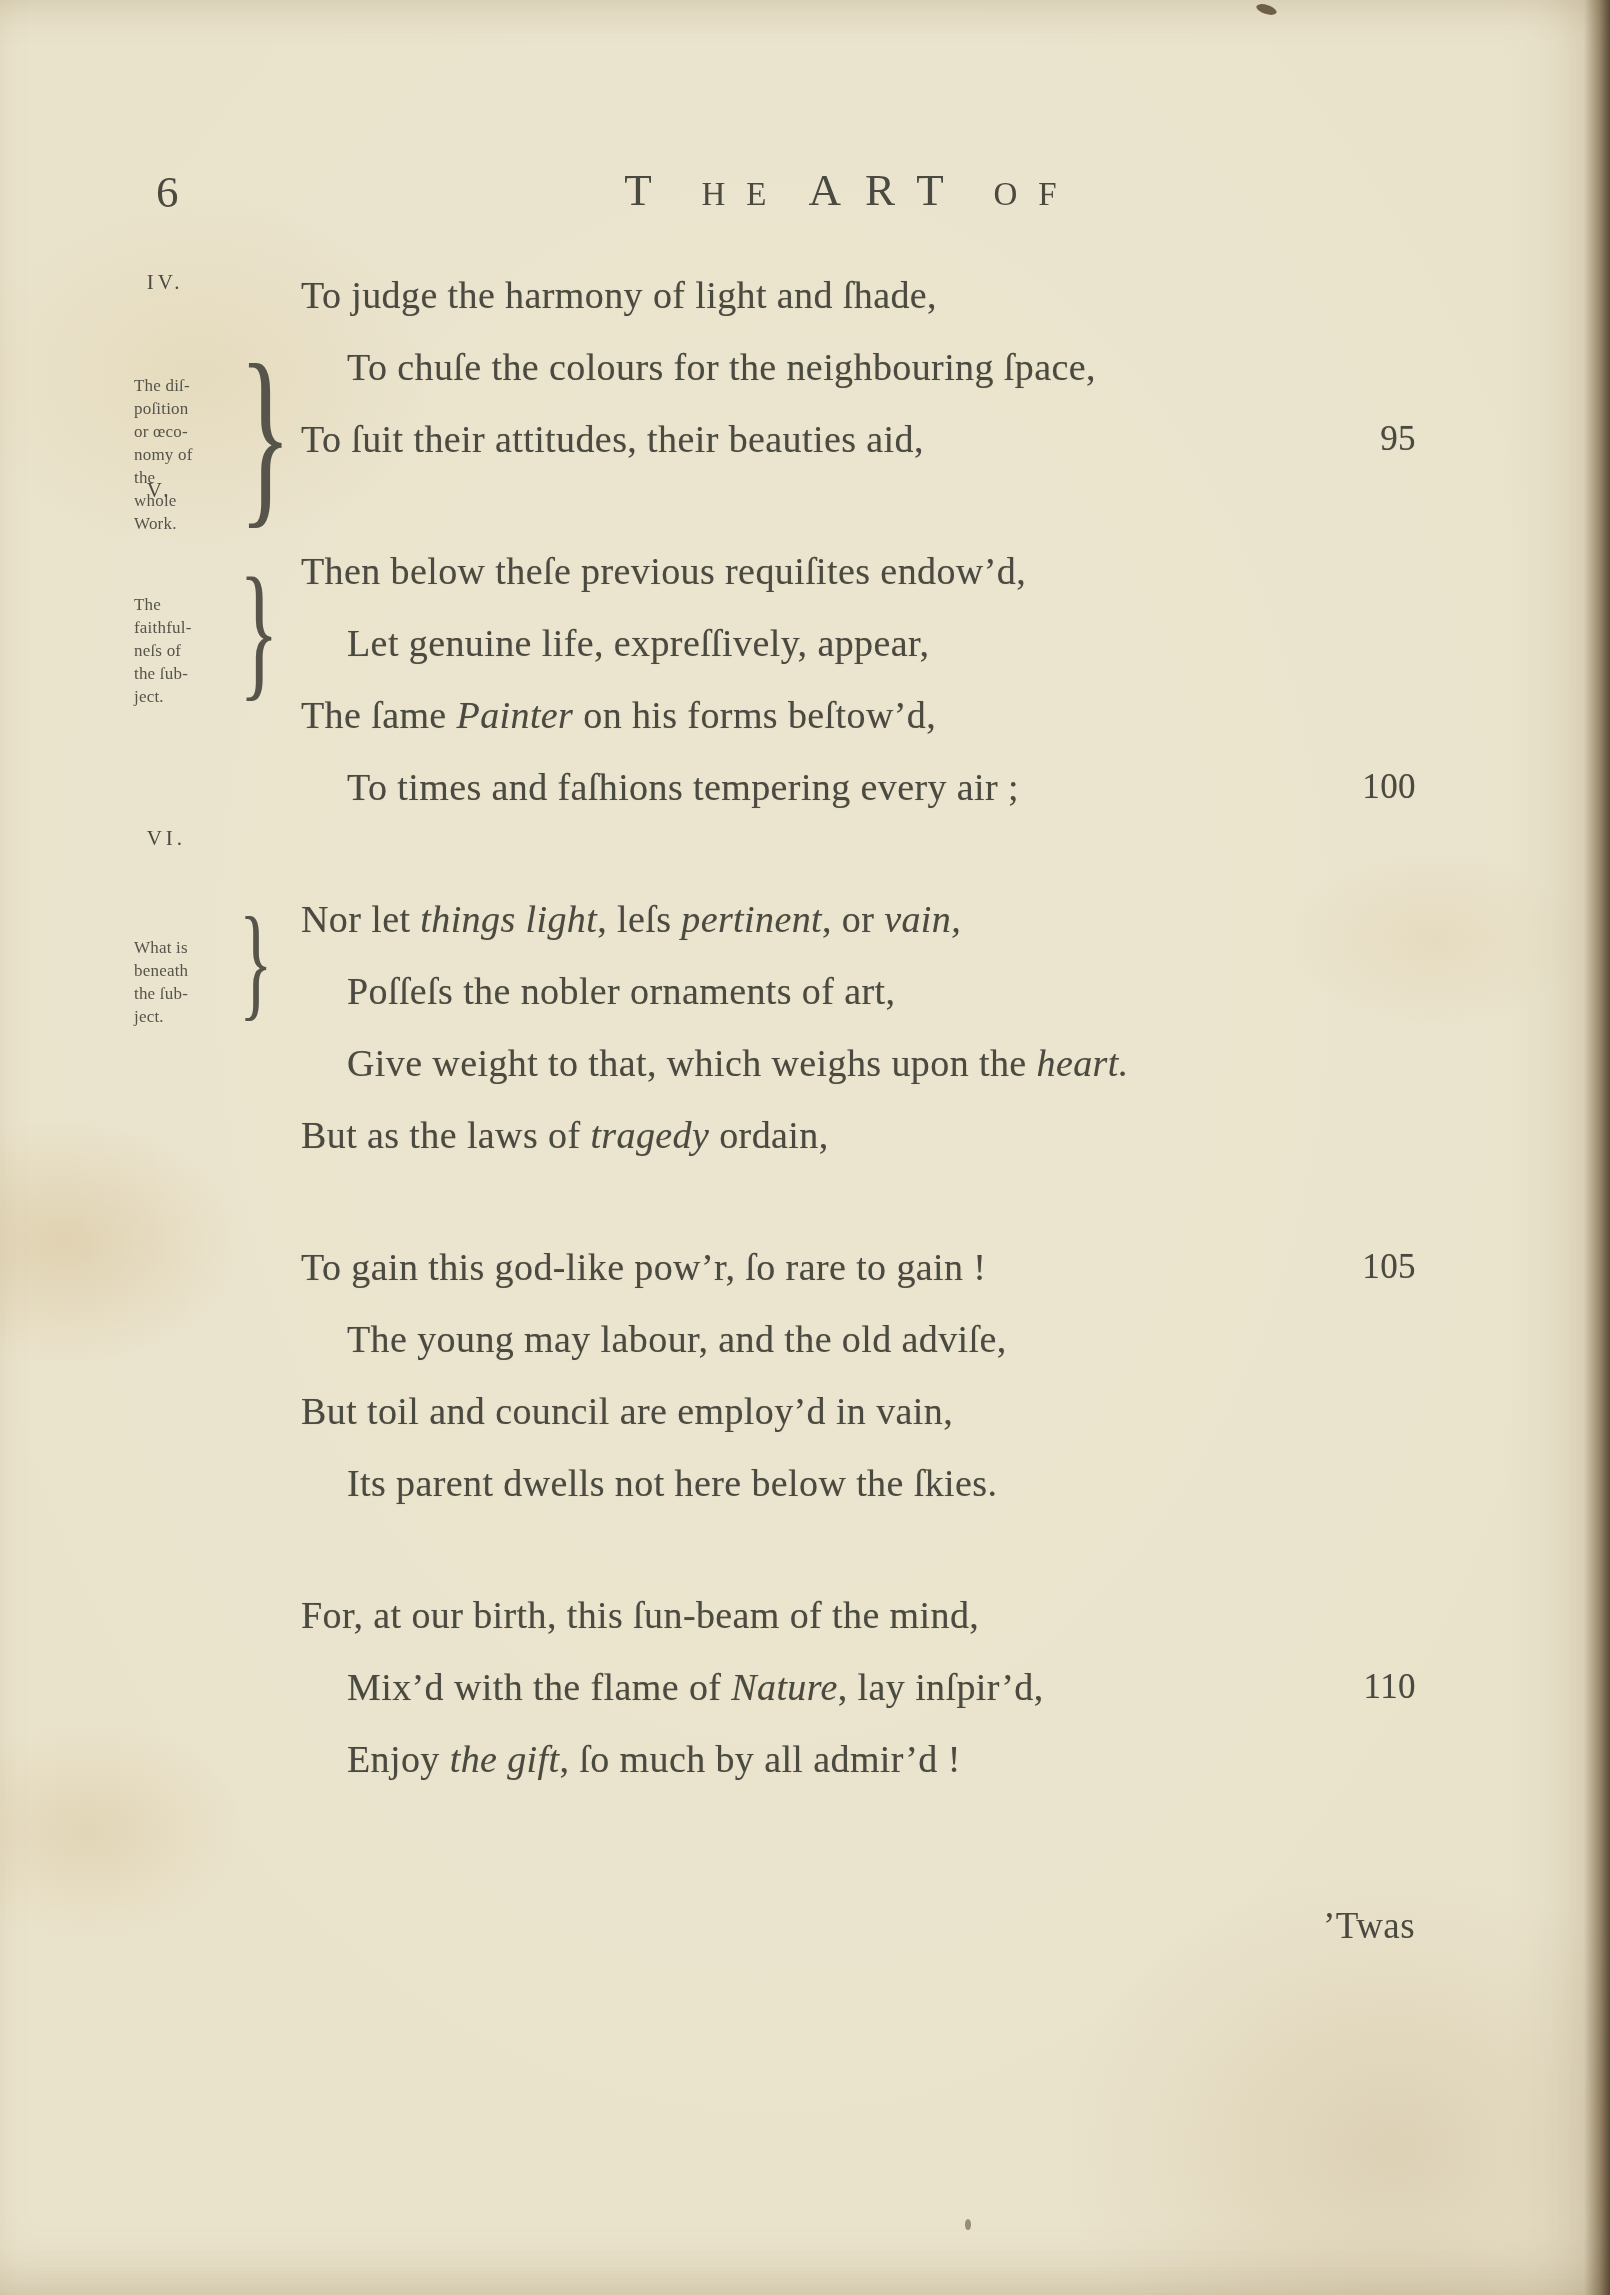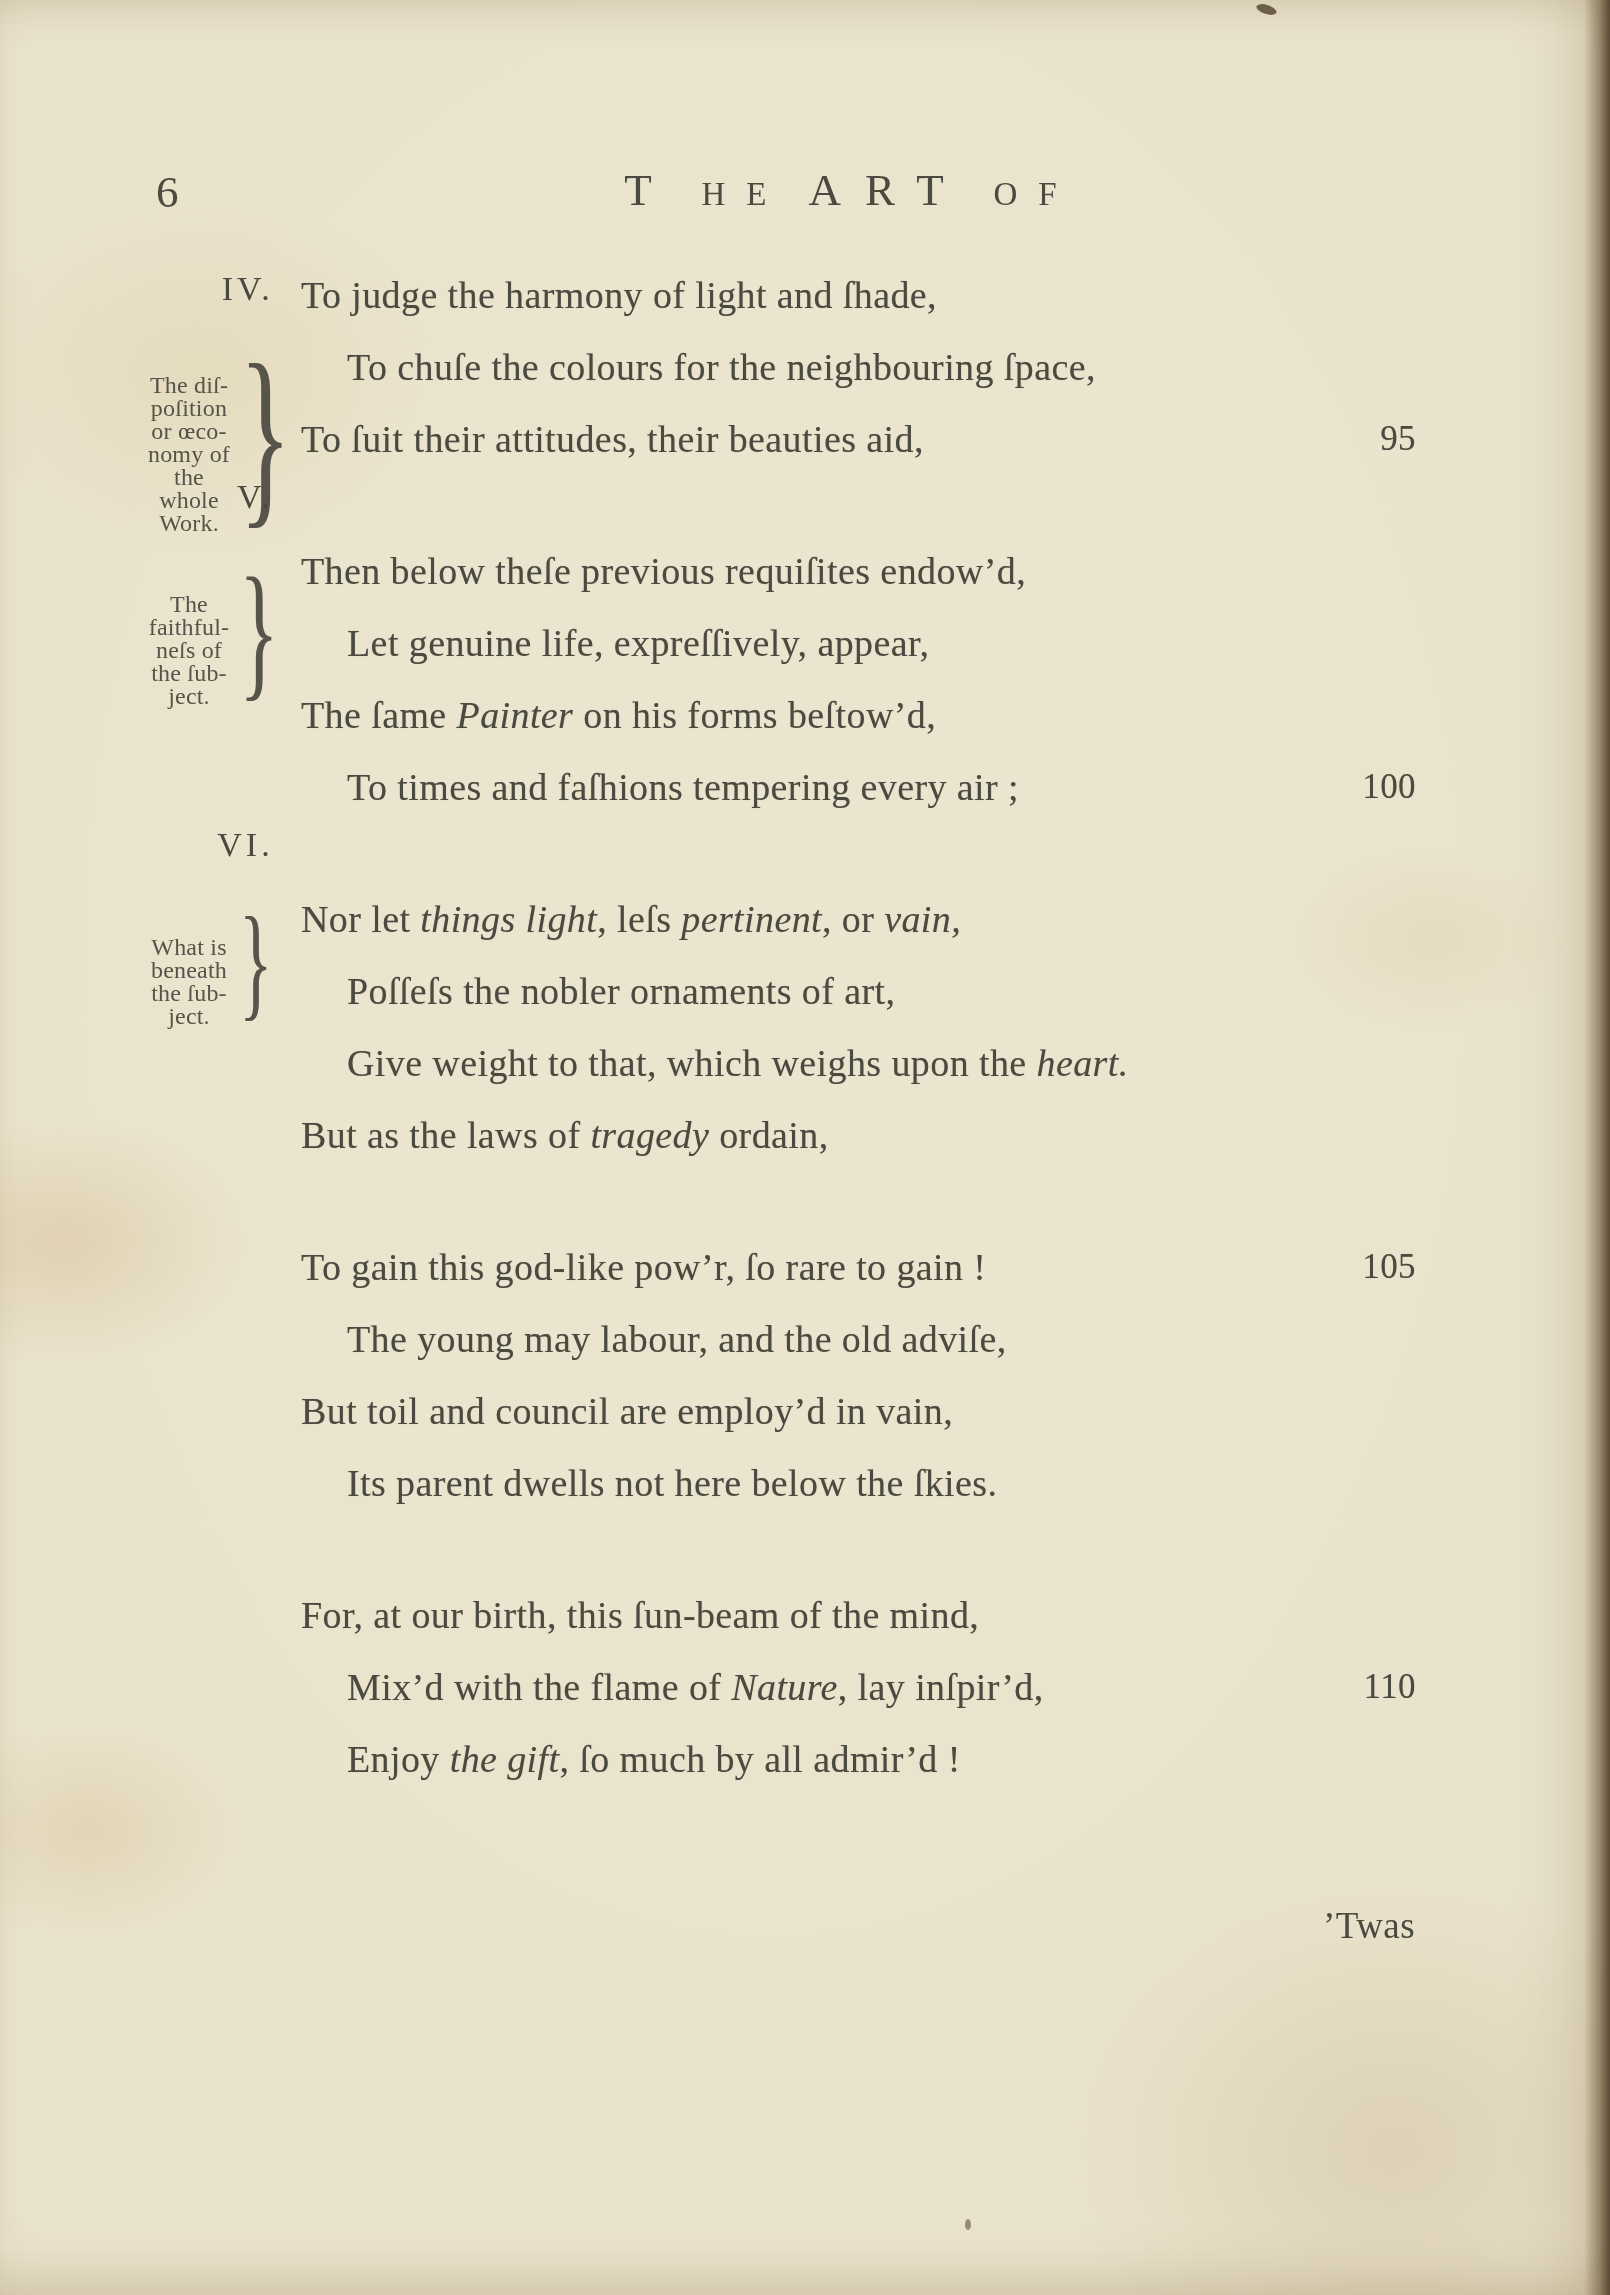--- a/index.html
+++ b/index.html
@@ -43,24 +43,24 @@
   #poem{position:absolute;top:259px;left:0;width:1611px;}
   .stanza{position:relative;margin-bottom:60px;padding-left:301px;padding-right:194px;}
   .line{position:relative;font-size:38px;line-height:72px;white-space:nowrap;letter-spacing:0.4px;
         text-shadow:0 0 0.8px rgba(70,65,55,0.35);}
   .line.ind{padding-left:46px;}
   .it{font-style:italic;}
   .lnum{position:absolute;left:1027px;top:0;width:88px;text-align:right;font-size:35px;}
 
   
   .margin{position:absolute;left:134px;top:0;width:163px;}
-  .numeral{position:absolute;top:-57px;left:12.7px;width:127px;text-align:right;
-           font-size:34px;letter-spacing:4px;}
+  .numeral{position:absolute;top:-57px;left:12.7px;width:127px;text-align:left;
+           font-size:21px;letter-spacing:4px;}
   .note{position:absolute;left:0;top:12.7px;display:flex;align-items:center;}
-  .note-text{width:110px;text-align:center;font-size:24px;line-height:23px;color:#55544a;
+  .note-text{width:110px;text-align:left;font-size:17px;line-height:23px;color:#55544a;
              letter-spacing:0.2px;margin-top:40px;}
   .brace{display:inline-block;line-height:1;transform:scaleX(0.55);transform-origin:left center;
          color:#57554b;font-weight:400;margin-left:-4.8px;}
   .stanza:nth-of-type(1) .numeral{top:11px;}
   .stanza:nth-of-type(1) .note{top:75px;}
   .stanza:nth-of-type(1) .brace{font-size:199px;}
   .stanza:nth-of-type(2) .note{top:17.5px;}
   .stanza:nth-of-type(2) .brace{font-size:151px;}
   .stanza:nth-of-type(3) .note{top:12.7px;}
   .stanza:nth-of-type(3) .brace{font-size:127px;}

